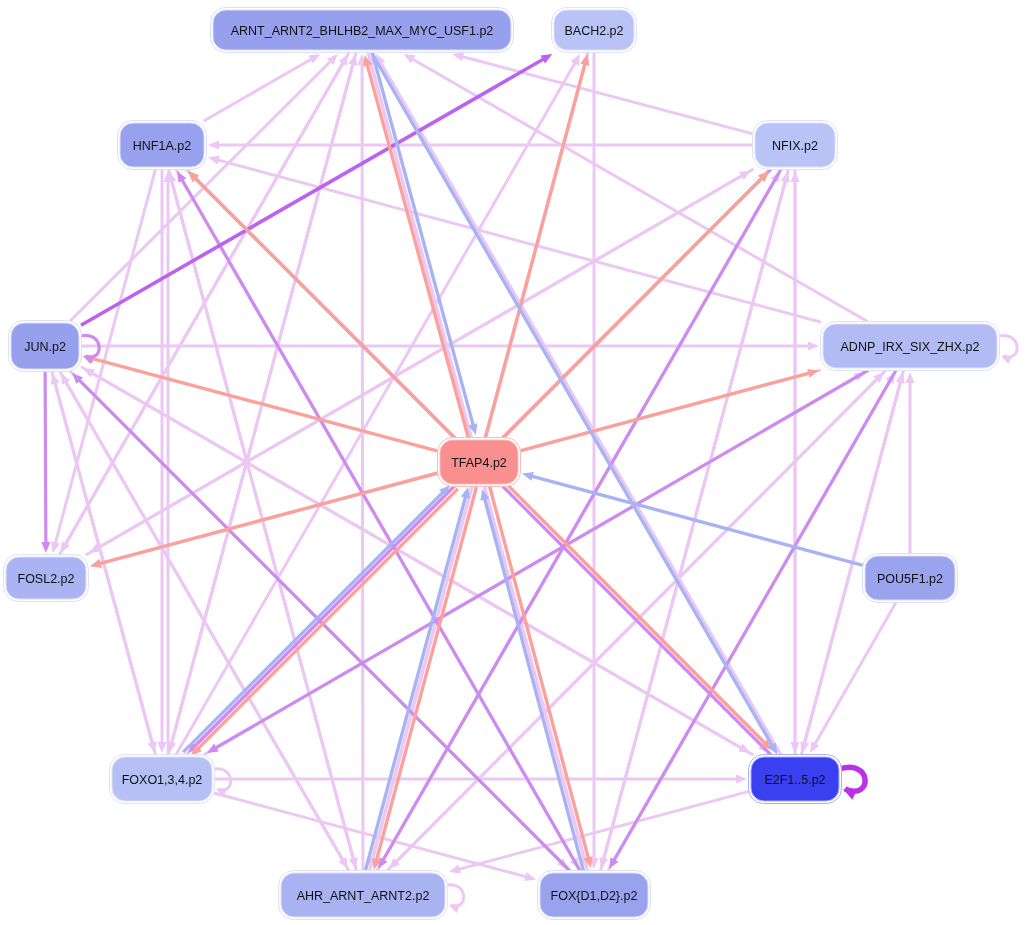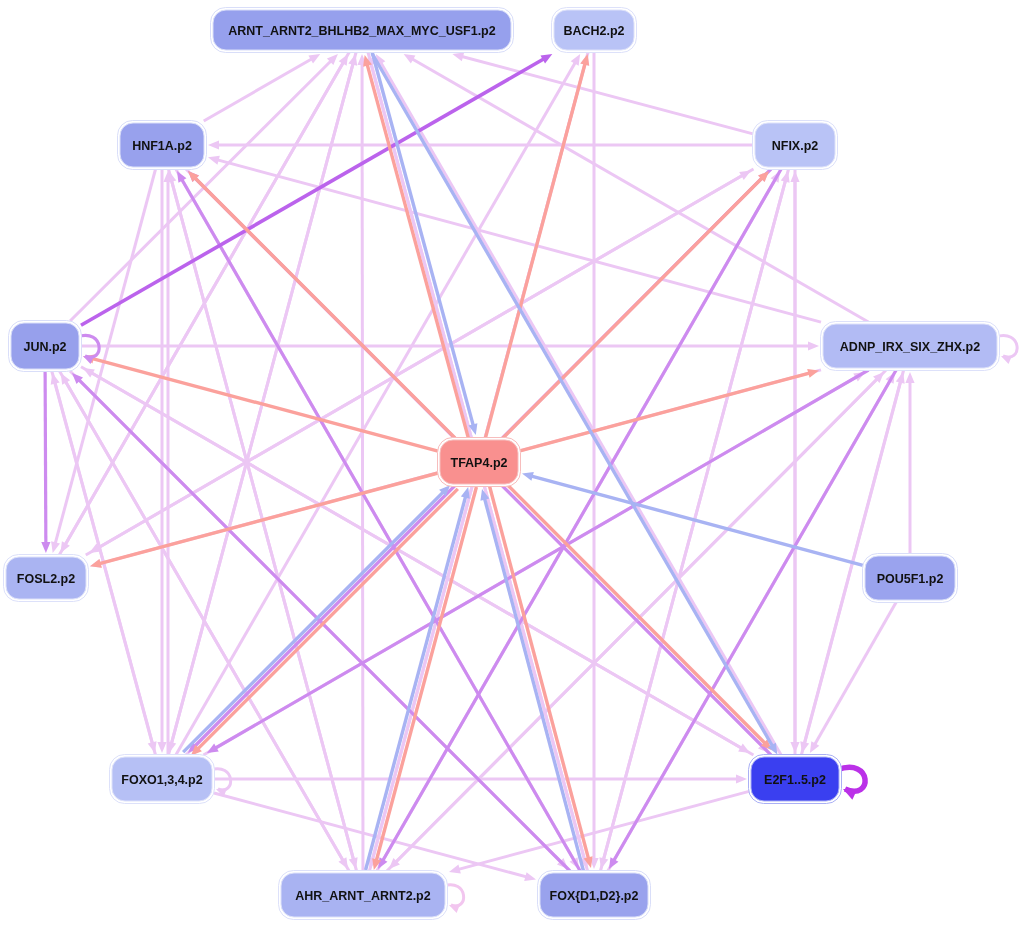--- a/index.html
+++ b/index.html
@@ -2,21 +2,20 @@
 <html><head>
 <meta charset="utf-8">
 <style>
   html,body{margin:0;padding:0;background:#ffffff;}
   #stage{
     position:relative;
     width:1027px;height:925px;
     background:#ffffff;
     overflow:hidden;
     font-family:"Liberation Sans", sans-serif;
-    font-weight:bold;
   }
   svg{display:block;}
   svg text{
     font-family:"Liberation Sans", sans-serif;
     font-size:12.5px;
     fill:#111111;
   }
 </style>
 </head>
 <body>

